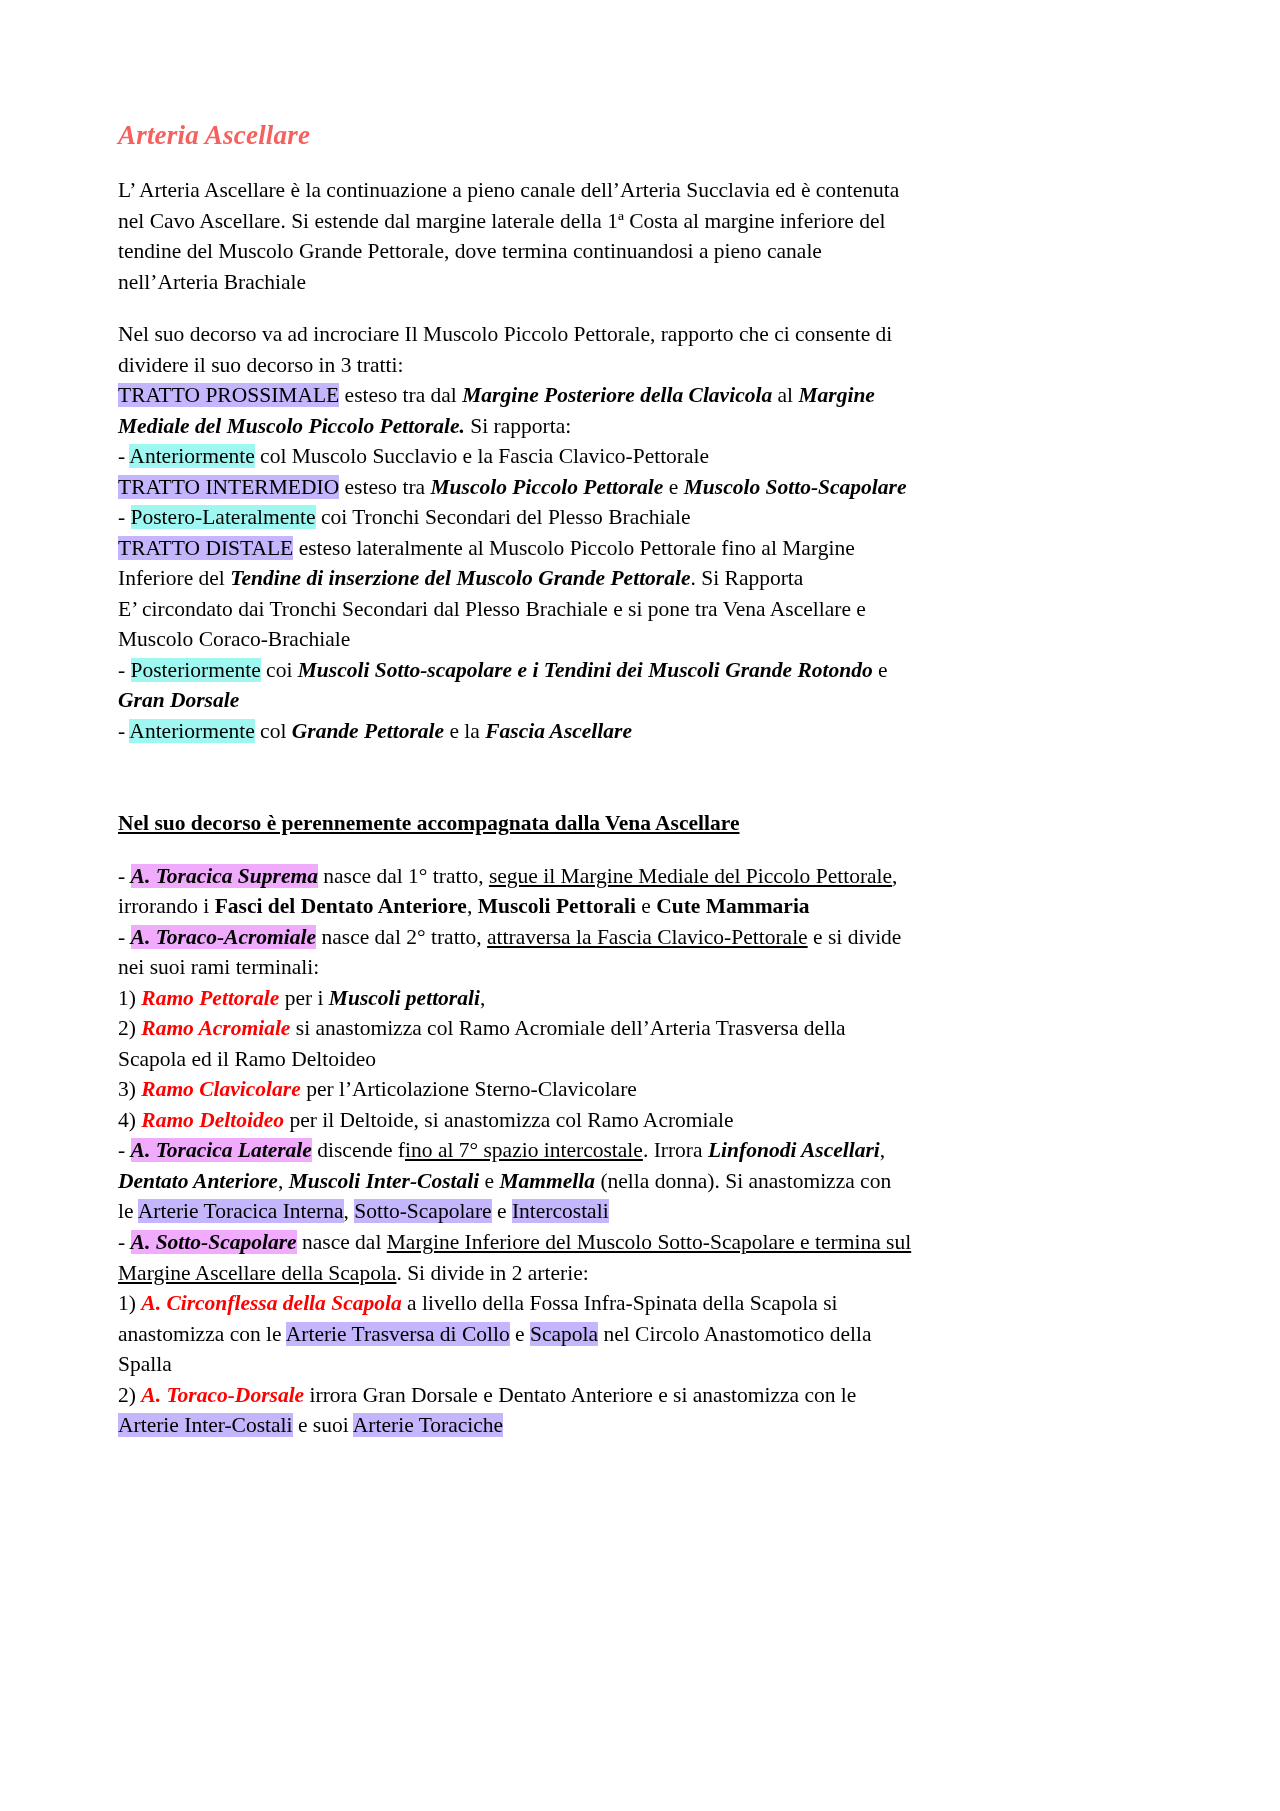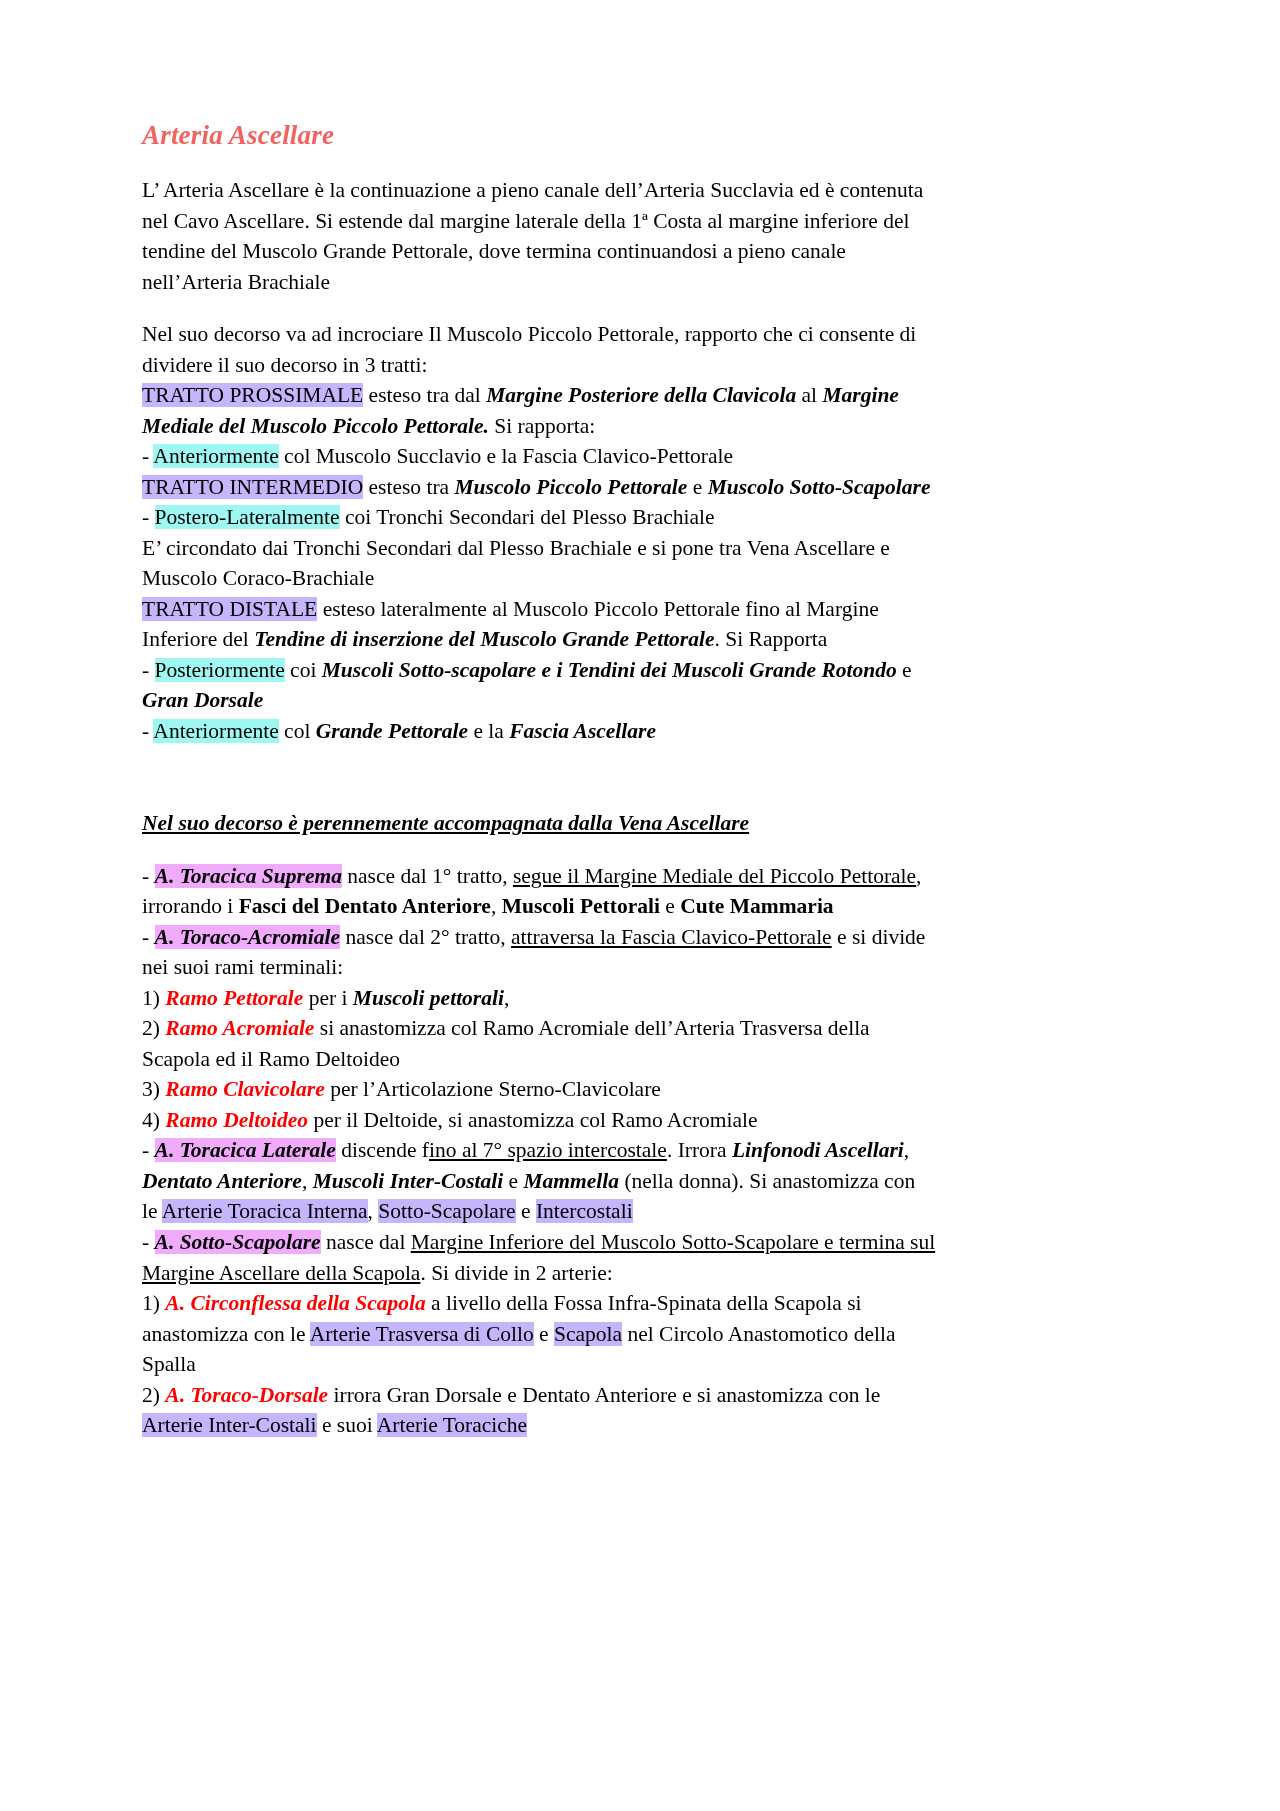--- a/index.html
+++ b/index.html
@@ -12,21 +12,20 @@
     min-height: 1811px;
     font-family: "Liberation Serif", serif;
     color: #000000;
   }
   .page {
     width: 1020px;
     min-height: 1811px;
     box-sizing: border-box;
     padding: 120px 108px 60px 118px;
     background: #ffffff;
-    margin-left: 24px;
   }
   h1.doc-title {
     font-family: "Liberation Serif", serif;
     font-size: 27px;
     font-style: italic;
     font-weight: bold;
     color: #f4615f;
     margin: 0 0 24px 0;
     letter-spacing: 0.2px;
   }
@@ -52,21 +51,20 @@
     background: #f0abfc;
   }
   .b { font-weight: bold; }
   .i { }
   .bi { font-weight: bold; font-style: italic; }
   .u { text-decoration: underline; }
   .redbi { color: #ff0000; font-weight: bold; font-style: italic; }
   .spacer-lg { height: 40px; }
   .hdr-underline {
     font-weight: bold;
-    font-style: italic;
     text-decoration: underline;
     font-size: 21.5px;
   }
 </style>
 </head>
 <body>
 
 <div class="page">
 
   <h1 class="doc-title">Arteria Ascellare</h1>
@@ -85,25 +83,25 @@
     </p>
 
     <p class="para tight">
       <span class="hl-yellow">TRATTO INTERMEDIO</span><span> esteso tra </span><span class="bi">Muscolo Piccolo Pettorale</span><span> e </span><span class="bi">Muscolo Sotto-Scapolare</span>
     </p>
 
     <p class="para tight">
       <span>- </span><span class="hl-cyan i">Postero-Lateralmente</span><span> coi Tronchi Secondari del Plesso Brachiale</span>
     </p>
 
-    <p class="para tight">E’ circondato dai Tronchi Secondari dal Plesso Brachiale e si pone tra Vena Ascellare e Muscolo Coraco-Brachiale</p>
-
     <p class="para tight">
       <span class="hl-yellow">TRATTO DISTALE</span><span> esteso lateralmente al Muscolo Piccolo Pettorale fino al Margine Inferiore del </span><span class="bi">Tendine di inserzione del Muscolo Grande Pettorale</span><span>. Si Rapporta</span>
     </p>
+
+    <p class="para tight">E’ circondato dai Tronchi Secondari dal Plesso Brachiale e si pone tra Vena Ascellare e Muscolo Coraco-Brachiale</p>
 
     <p class="para tight">
       <span>- </span><span class="hl-cyan i">Posteriormente</span><span> coi </span><span class="bi">Muscoli Sotto-scapolare e i Tendini dei Muscoli Grande Rotondo</span><span> e </span><span class="bi">Gran Dorsale</span>
     </p>
 
     <p class="para tight">
       <span>- </span><span class="hl-cyan i">Anteriormente</span><span> col </span><span class="bi">Grande Pettorale</span><span> e la </span><span class="bi">Fascia Ascellare</span>
     </p>
 
   </div>

